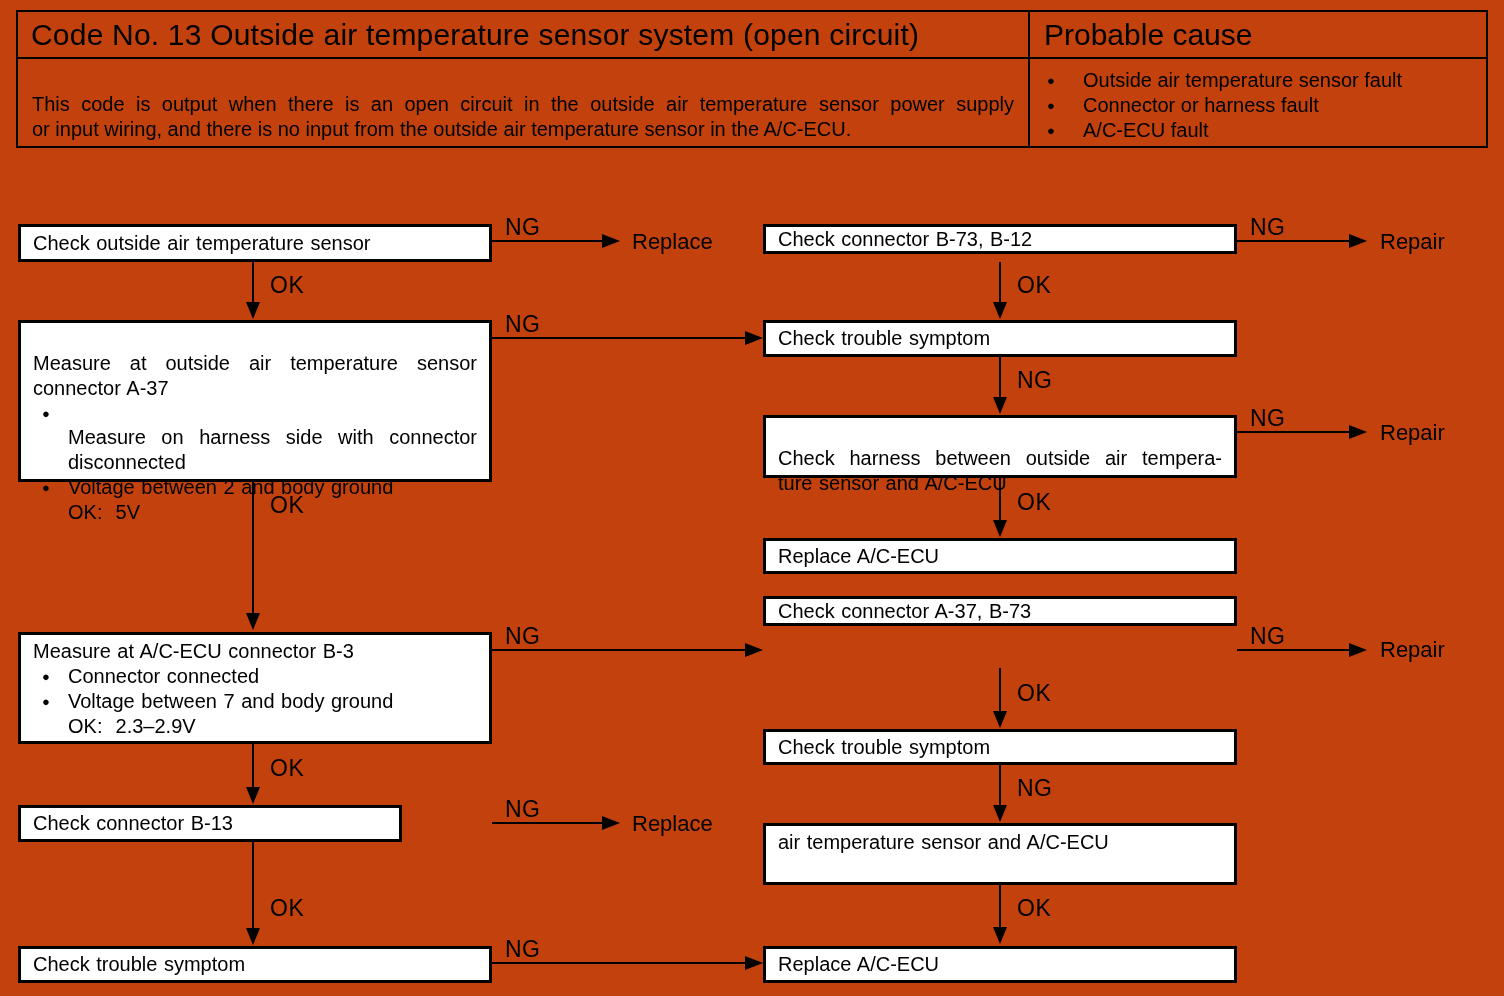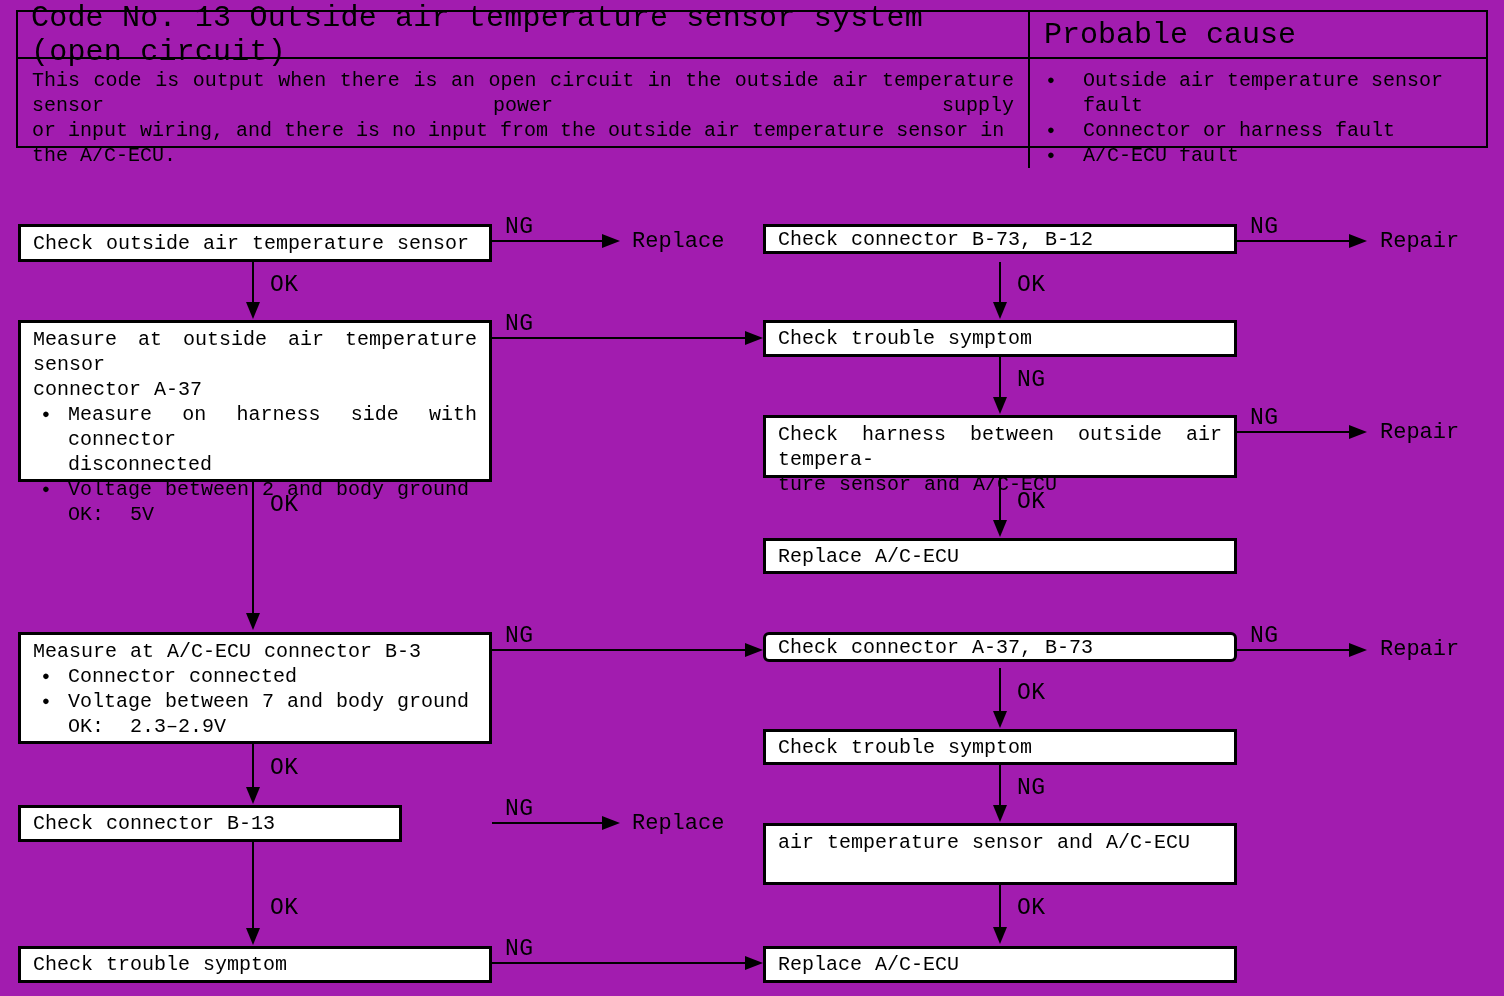--- a/index.html
+++ b/index.html
@@ -1,18 +1,18 @@
 <!DOCTYPE html>
 <html><head>
 <meta charset="utf-8">
 <style>
   html,body { margin:0; padding:0; background:#fff; }
   #page {
-    position:relative; width:1504px; height:996px; background:#a21caf;
-    font-family:Liberation Mono, monospace; color:#000;
+    position:relative; width:1504px; height:996px; background:#c2410c;
+    font-family:Liberation Sans, sans-serif; color:#000;
     overflow:hidden;
   }
   
   .ttable {
     position:absolute; left:16px; top:10px; width:1472px; height:138px;
     border:2px solid #000; box-sizing:border-box;
     display:grid; grid-template-columns:1012px 1fr; grid-template-rows:47px 1fr;
   }
   .cell { box-sizing:border-box; }
   .cell-title {
@@ -21,21 +21,21 @@
   }
   .cell-pc {
     grid-column:2; grid-row:1; border-bottom:2px solid #000;
     display:flex; align-items:center; padding-left:14px; font-size:30px;
   }
   .cell-desc {
     grid-column:1; grid-row:2; border-right:2px solid #000;
     padding:9px 14px 0 14px; font-size:20px; line-height:25px;
   }
   .cell-causes { grid-column:2; grid-row:2; padding-top:9px; font-size:20px; line-height:25px; }
-  .jline { text-align:justify; text-align-last:justify; }
+  .jline { text-align:justify; text-align-last:justify;margin-top:24px; }
   .cause-row { display:flex; }
   .cause-row .bm2 { width:53px; padding-left:17px; box-sizing:border-box; font-size:13px; flex:none; }
   
   .box {
     position:absolute; border:3px solid #000; background:#fff; box-sizing:border-box;
     font-size:20px; line-height:25px; word-spacing:1px;
   }
   .center { display:flex; align-items:center; padding:12px 12px; }
   .bpad { padding:4px 12px 0 12px; }
   .brow { display:flex; }
@@ -136,21 +136,21 @@
     <div class="bpad">
       <div class="jline">Check harness between outside air tempera-</div>
       <div>ture sensor and A/C-ECU</div>
     </div>
   </div>
 
   <div class="box center" style="left:763px;top:538px;width:474px;height:36px;">
     <span>Replace A/C-ECU</span>
   </div>
 
-  <div class="box center" style="left:763px;top:632px;width:474px;height:28px;border-radius:6px;">
+  <div class="box center" style="left:763px;top:596px;width:474px;height:28px;">
     <span>Check connector A-37, B-73</span>
   </div>
 
   <div class="box center" style="left:763px;top:729px;width:474px;height:36px;">
     <span>Check trouble symptom</span>
   </div>
 
   <div class="box" style="left:763px;top:823px;width:474px;height:62px;">
     <div class="bpad">
       <div>air temperature sensor and A/C-ECU</div>

